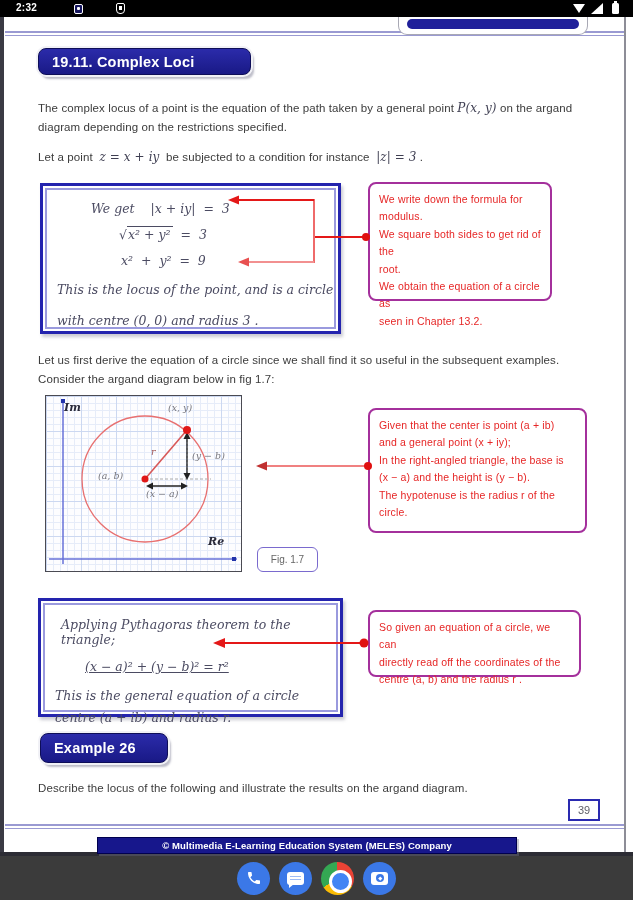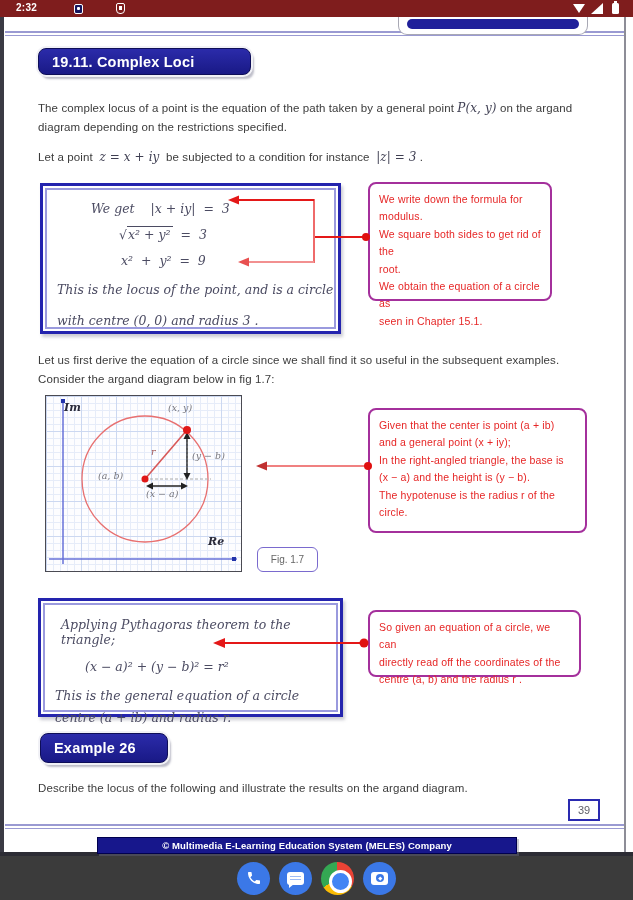--- a/index.html
+++ b/index.html
@@ -1,21 +1,21 @@
 <!DOCTYPE html>
 <html><head>
 <meta charset="utf-8">
 <style>
   * { margin:0; padding:0; box-sizing:border-box; }
   html,body { width:633px; height:900px; background:#fff; overflow:hidden; }
   body { font-family:"Liberation Sans", sans-serif; position:relative; }
 
   
   .statusbar { position:absolute; left:0; top:0; width:633px; height:17px;
-    background:#7f1d1d; color:#fff; z-index:30;text-align:right; }
+    background:#000000; color:#fff; z-index:30;text-align:right; }
   .sb-time { position:absolute; left:16px; top:2px; font-size:10px; font-weight:bold; letter-spacing:.3px; }
   .sb-ic1 { position:absolute; left:74px; top:4px; width:9px; height:10px;
     border:1.5px solid #fff; border-radius:2px; background:#16165e; }
   .sb-ic1::after { content:""; position:absolute; left:1.5px; top:1.5px; width:3px; height:3px; background:#fff; border-radius:1px; }
   .sb-ic2 { position:absolute; left:116px; top:3px; width:9px; height:11px;
     border:1.5px solid #fff; border-radius:2px 2px 4px 4px; }
   .sb-ic2::after { content:""; position:absolute; left:2px; top:2px; width:2.5px; height:4px; background:#fff; }
   .wifi { position:absolute; right:48px; top:4px; width:0; height:0;
     border-left:6px solid transparent; border-right:6px solid transparent; border-top:9px solid #fff; }
   .signal { position:absolute; right:30px; top:3px; width:0; height:0;
@@ -142,21 +142,21 @@
     <div style="margin:6px 0 0 10px;">with centre  (0, 0)  and  radius 3 .</div>
   </div>
 </div>
 
 <div class="note" style="left:368px; top:182px; width:184px; height:119px;">
   <div>We write down the formula for</div>
   <div>modulus.</div>
   <div>We square both sides to get rid of the</div>
   <div>root.</div>
   <div>We obtain the equation of a circle as</div>
-  <div>seen in Chapter 15.1.</div>
+  <div>seen in Chapter 13.2.</div>
 </div>
 
 <p class="para" style="top:351px;">Let us first derive the equation of a circle since we shall find it so useful in the subsequent examples. Consider the argand diagram below in fig 1.7:</p>
 
 <div class="figure">
   <svg width="197" height="177" viewBox="0 0 197 177">
     <line x1="17" y1="3" x2="17" y2="168" stroke="#6670d8" stroke-width="1.5"></line>
     <line x1="3" y1="163" x2="191" y2="163" stroke="#6670d8" stroke-width="1.5"></line>
     <rect x="15" y="3" width="4" height="4" fill="#2233aa"></rect>
     <rect x="186" y="161" width="4" height="4" fill="#2233aa"></rect>
@@ -188,21 +188,21 @@
   <div>and a general point (x + iy);</div>
   <div>In the right-angled triangle, the base is</div>
   <div>(x − a) and the height is (y − b).</div>
   <div>The hypotenuse is the radius r of the</div>
   <div>circle.</div>
 </div>
 
 <div class="mathbox" style="left:38px; top:598px; width:305px; height:119px;">
   <div class="mathbox-in">
     <div style="margin:12px 0 0 16px;">Applying Pythagoras theorem to the triangle;</div>
-    <div class="mline" style="margin:12px 0 0 40px;">(x − a)² + (y − b)² = r²</div>
+    <div class="mline" style="margin:12px 0 0 40px;text-decoration:underline;">(x − a)² + (y − b)² = r²</div>
     <div style="margin:14px 0 0 10px;">This is the general equation of a circle</div>
     <div style="margin:7px 0 0 10px;">centre (a + ib) and radius r.</div>
   </div>
 </div>
 
 <div class="note" style="left:368px; top:610px; width:213px; height:67px;">
   <div>So given an equation of a circle, we can</div>
   <div>directly read off the coordinates of the</div>
   <div>centre (a, b) and the radius r .</div>
 </div>

